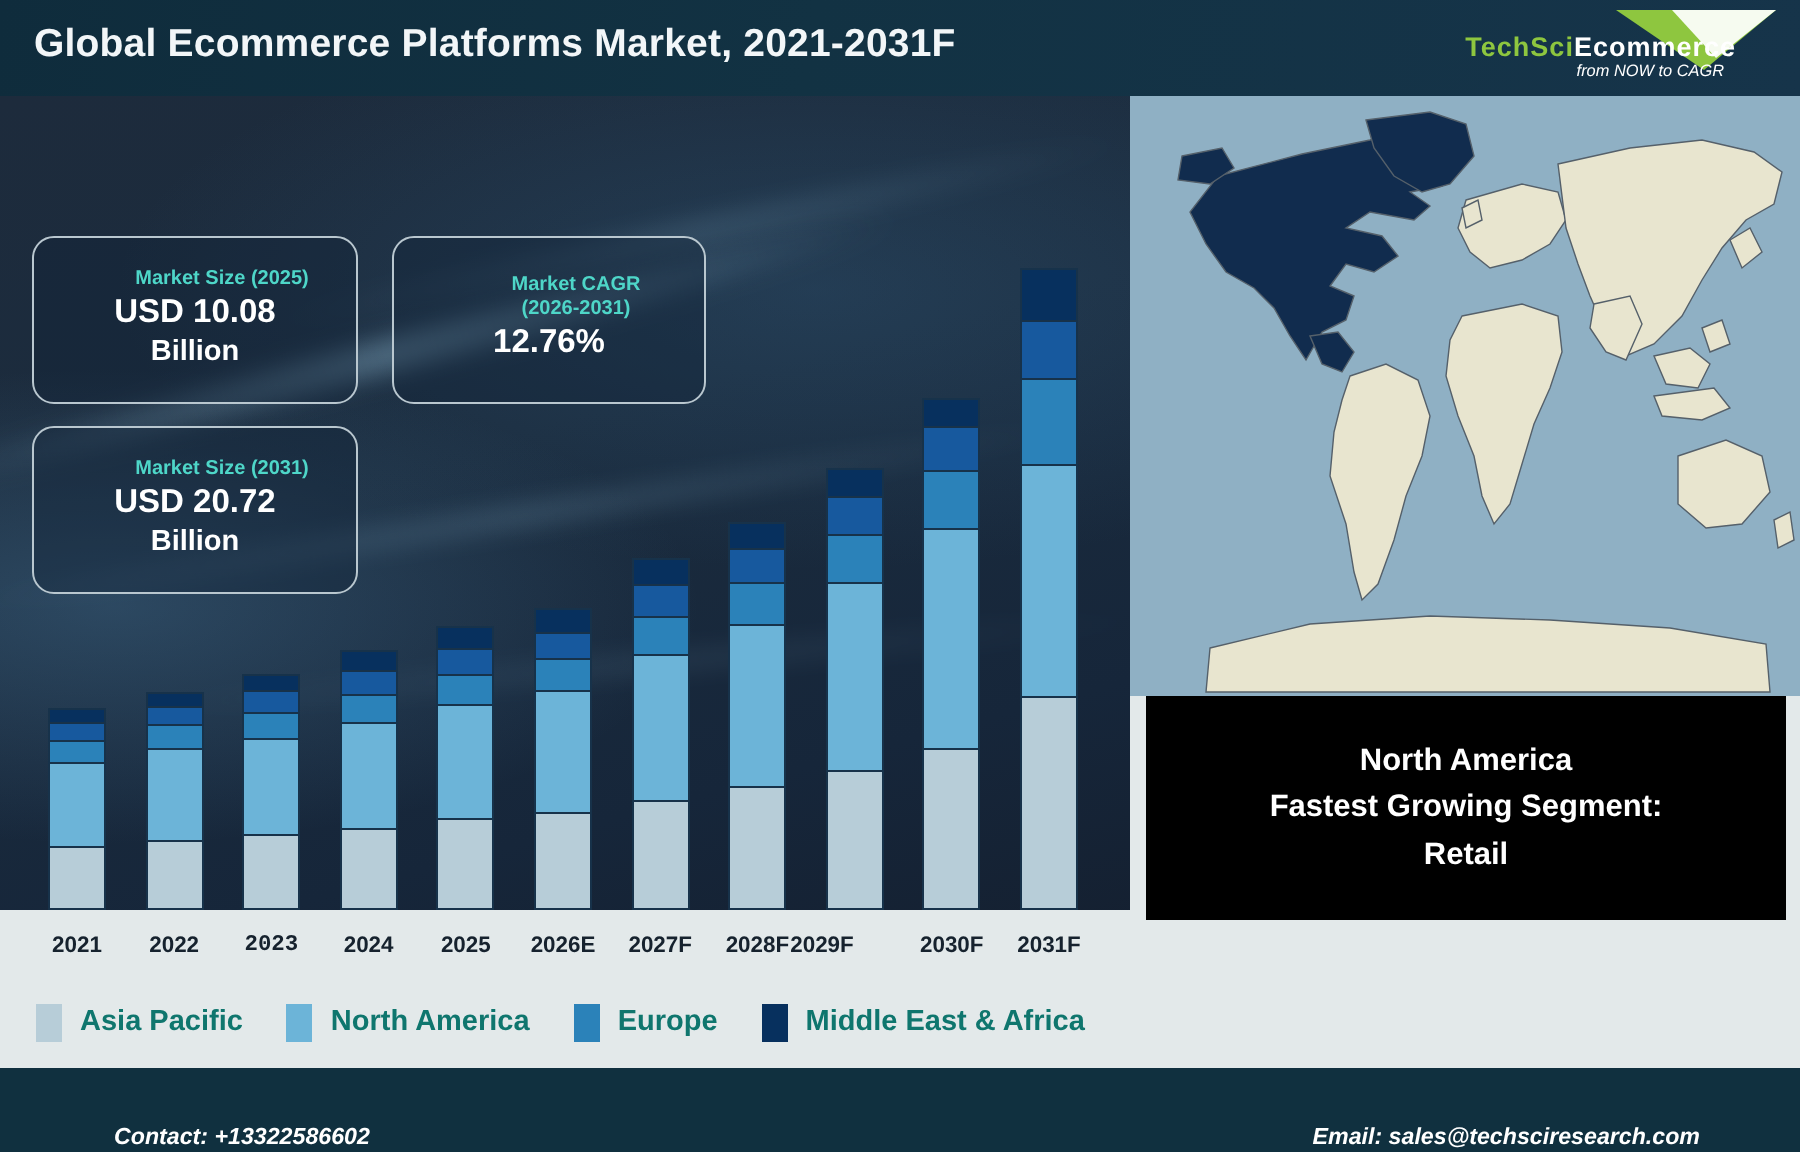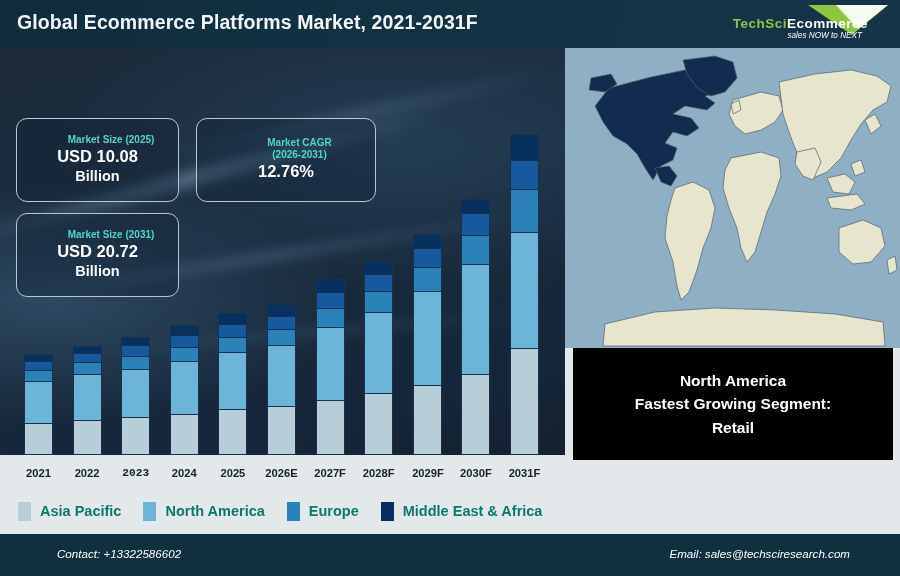--- a/index.html
+++ b/index.html
@@ -60,21 +60,21 @@
   .card {
     position: absolute; border: 1.4px solid #b9c7cf; border-radius: 11px;
     background: rgba(18,36,54,.40);
     display: flex; flex-direction: column; align-items: center; justify-content: center;
     text-align: center;
   }
   .card-label { color: #4ed6c8; font-size: 10px; font-weight: bold; line-height: 1.18; padding-left: 27px; }
   .card-value { color: #ffffff; font-size: 16.5px; font-weight: bold; line-height: 1.32; }
   .card-unit  { color: #ffffff; font-size: 14.5px; font-weight: bold; line-height: 1.3; }
   #card-size-2025 { left: 16px;  top: 70px;  width: 163px; height: 84px; }
-  #card-cagr      { left: 196px; top: 70px;  width: 180px; height: 84px; }
+  #card-cagr      { left: 196px; top: 70px;  width: 157px; height: 84px; }
   #card-size-2031 { left: 16px;  top = 0; top: 165px; width: 163px; height: 84px; }
 
   
   .plot { position: absolute; left: 0; top: 0; width: 565px; height: 440px; }
   .bar-group { position: absolute; bottom: 33px; width: 29px; }
   .seg { width: 100%; border: 0.8px solid #17324a; border-bottom: none; }
   .seg:last-child { border-bottom: 0.8px solid #17324a; }
   .xtick {
     position: absolute; bottom: 9px; width: 66px; text-align: center;
     font-size: 11.2px; font-weight: bold; color: #16222e;
@@ -107,43 +107,43 @@
   .legend-item { display: flex; align-items: center; gap: 9px; }
   .legend-swatch { width: 13px; height: 19px; }
   .legend-label { font-size: 14.5px; font-weight: bold; color: #0f766e; white-space: nowrap; }
 
   
   .footer {
     position: absolute; left: 0; top: 534px; width: 900px; height: 42px;
     background: #10303f;
   }
   .footer-text {
-    position: absolute; top: 13px;
-    font-size: 11.6px; font-style: italic; font-weight: normal; color: #ffffff;
+    position: absolute; top: 28px;
+    font-size: 11.6px; font-style: italic; font-weight: bold; color: #ffffff;
     white-space: nowrap;
   }
   #footer-contact { left: 57px; }
   #footer-email { right: 50px; }
 </style>
 </head>
 <body>
 
 <div class="page">
 
   <div class="header">
     <div class="header-title">Global Ecommerce Platforms Market, 2021-2031F</div>
     <div class="logo">
       <svg class="logo-arrow" viewBox="0 0 84 34">
         <polygon points="2,2 82,2 46,32" fill="#8ec63f"></polygon>
         <polygon points="30,2 82,2 52,26" fill="#ffffff" opacity="0.92"></polygon>
       </svg>
       <div class="logo-text">
         <span class="logo-tech">TechSci</span><span class="logo-research">Ecommerce</span>
       </div>
-      <div class="logo-tag">sales NOW to NEXT</div>
+      <div class="logo-tag">from NOW to CAGR</div>
     </div>
   </div>
 
   <div class="chart-panel">
     <div class="swoosh sw1"></div>
     <div class="swoosh sw2"></div>
     <div class="swoosh sw3"></div>
     <div class="swoosh sw4"></div>
 
     <div class="plot" id="plot-area">
@@ -228,21 +228,21 @@
     <div class="axis-strip"></div>
     <div id="xticks">
         <div class="xtick" style="left: 5.5px;">2021</div>
         <div class="xtick" style="left: 54.1px;">2022</div>
         <div class="xtick" style="left: 102.7px; font-family: Liberation Mono, monospace;">2023</div>
         <div class="xtick" style="left: 151.3px;">2024</div>
         <div class="xtick" style="left: 199.9px;">2025</div>
         <div class="xtick" style="left: 248.5px;">2026E</div>
         <div class="xtick" style="left: 297.1px;">2027F</div>
         <div class="xtick" style="left: 345.7px;">2028F</div>
-        <div class="xtick" style="left: 395px; margin-top: 16px;">2029F</div>
+        <div class="xtick" style="left: 378px; margin-top: 16px;">2029F</div>
         <div class="xtick" style="left: 442.9px;">2030F</div>
         <div class="xtick" style="left: 491.5px;">2031F</div>
       </div>
 
     <div class="card" id="card-size-2025">
       <div class="card-label">Market Size (2025)</div>
       <div class="card-value">USD 10.08</div>
       <div class="card-unit">Billion</div>
     </div>
     <div class="card" id="card-cagr">

